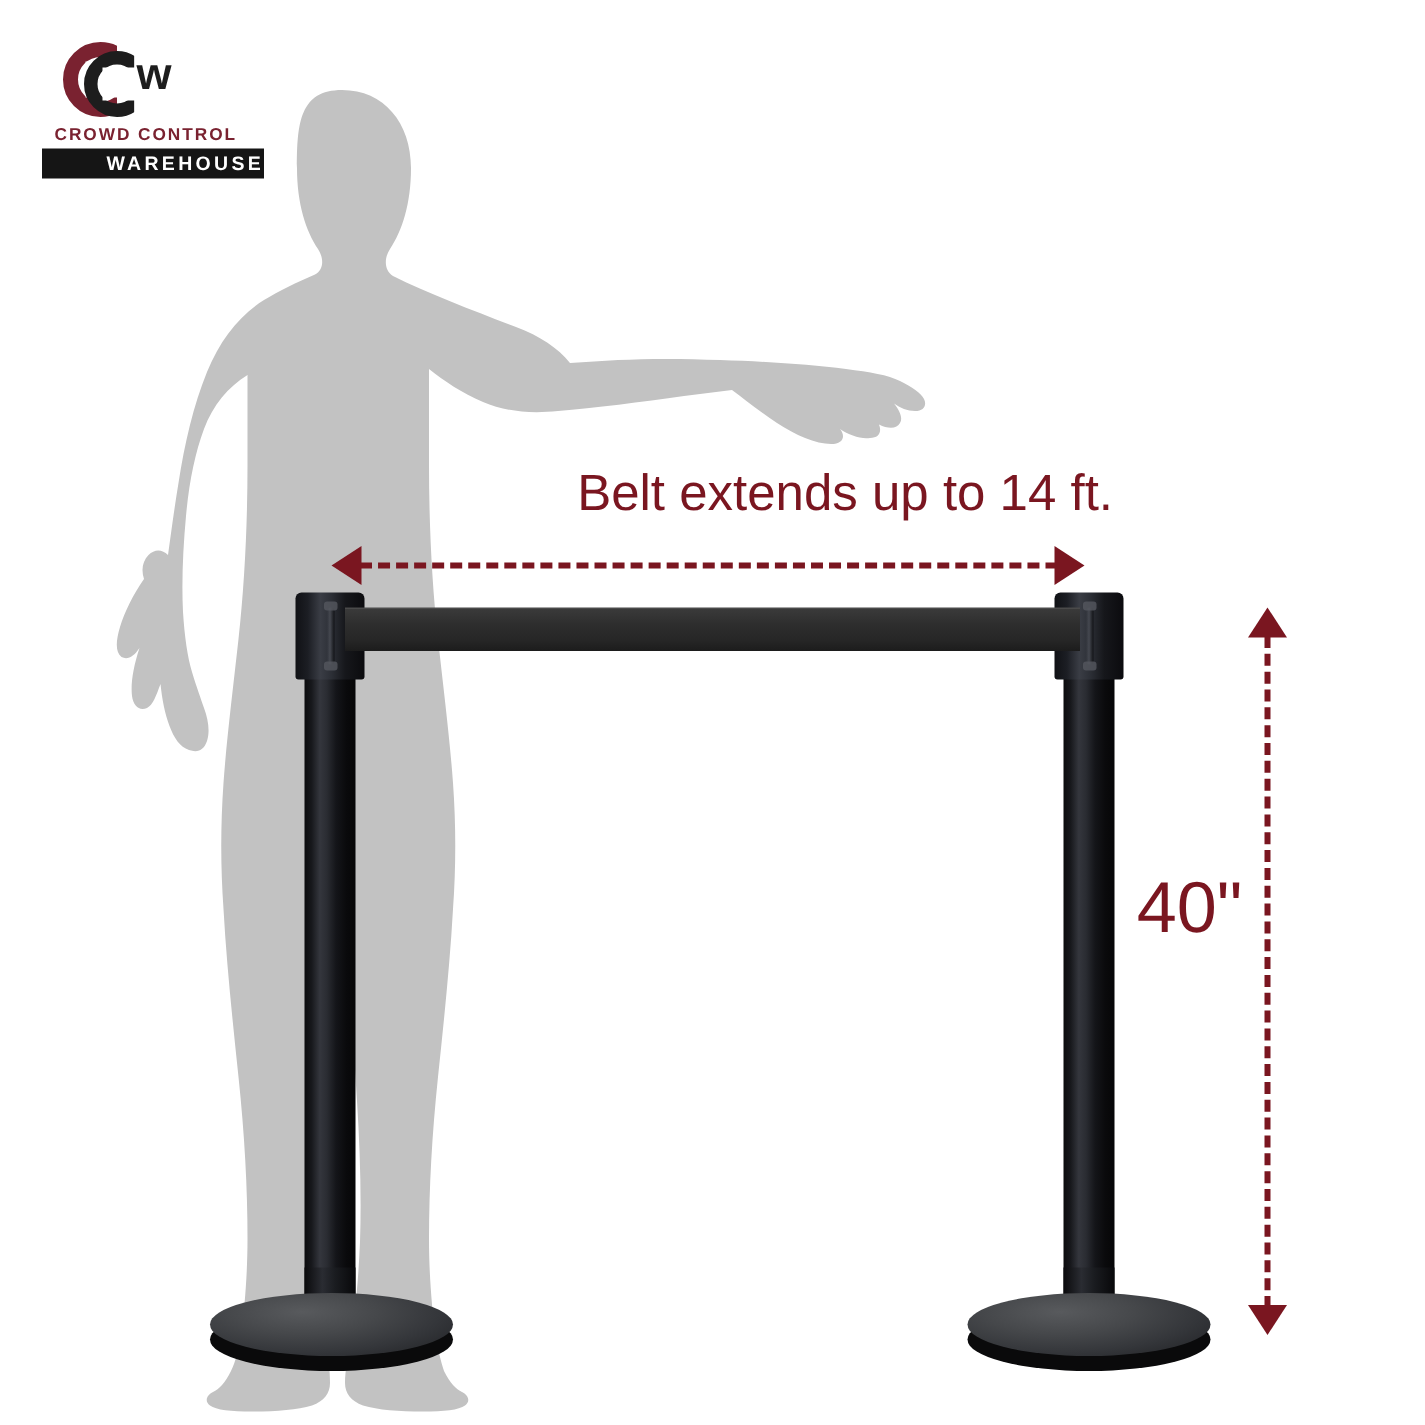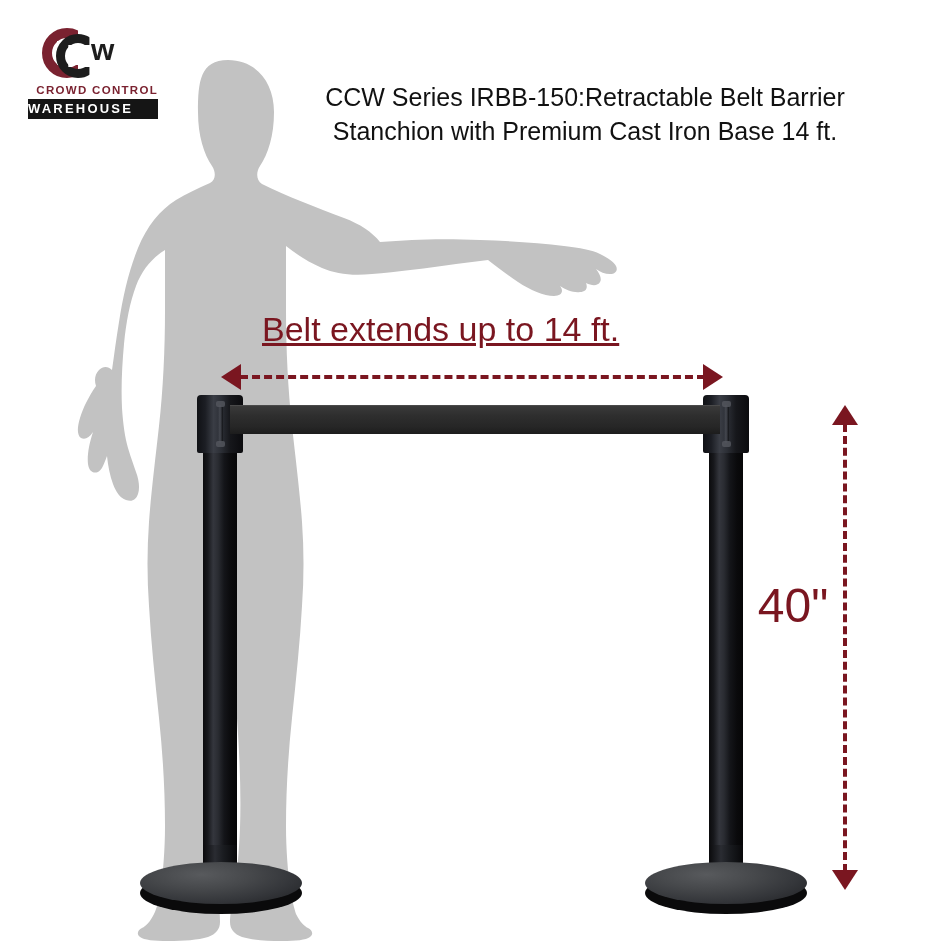--- a/index.html
+++ b/index.html
@@ -70,23 +70,23 @@
     text-align: right;
     width: 130px;
   }
   #logo-line2 {
     margin-top: 3px;
     background: #151515;
     color: #ffffff;
     font-size: 13px;
     font-weight: bold;
     letter-spacing: 2.2px;
-    text-align: left;
+    text-align: right;
     padding: 2px 0 3px 0;
-    width: 130px;
+    width: 148px;
     box-sizing: border-box;
   }
 
   
   #title {
     position: absolute;
     left: 255px;
     top: 80px;
     width: 660px;
     font-size: 25px;
@@ -163,24 +163,23 @@
     background: linear-gradient(to right, #0a0a0c 0%, #2a2c32 35%, #1a1c20 60%, #08080a 100%);
     border-radius: 0 0 40% 40%;
   }
 
   
   #belt-label {
     position: absolute;
     left: 262px;
     top: 310px;
     width: 480px;
-    text-align: left;
+    text-align: right;
     font-size: 34px;
     color: #7a1620;
-    text-decoration: underline;
   }
   #height-label {
     position: absolute;
     left: 748px;
     top: 578px;
     width: 90px;
     text-align: center;
     font-size: 48px;
     color: #7a1620;
   }
@@ -315,22 +314,20 @@
   <div id="logo">
     <div id="logo-mark">
       <div class="logo-c-outer"></div>
       <div class="logo-c-inner"></div>
       <span class="logo-w">w</span>
     </div>
     <div id="logo-line1">CROWD CONTROL</div>
     <div id="logo-line2">WAREHOUSE</div>
   </div>
 
-  <div id="title">CCW Series IRBB-150:Retractable Belt Barrier
-Stanchion with Premium Cast Iron Base 14 ft.</div>
 
   <div id="belt-label">Belt extends up to 14 ft.</div>
 
   <div class="h-arrow-line" style="left:240px; top:375px; width:465px;"></div>
   <div class="arrowhead arrow-left" style="left:221px; top:364px;"></div>
   <div class="arrowhead arrow-right" style="left:703px; top:364px;"></div>
 
   <div id="height-label">40"</div>
 
   <div class="v-arrow-line" style="left:843px; top:424px; height:448px;"></div>

